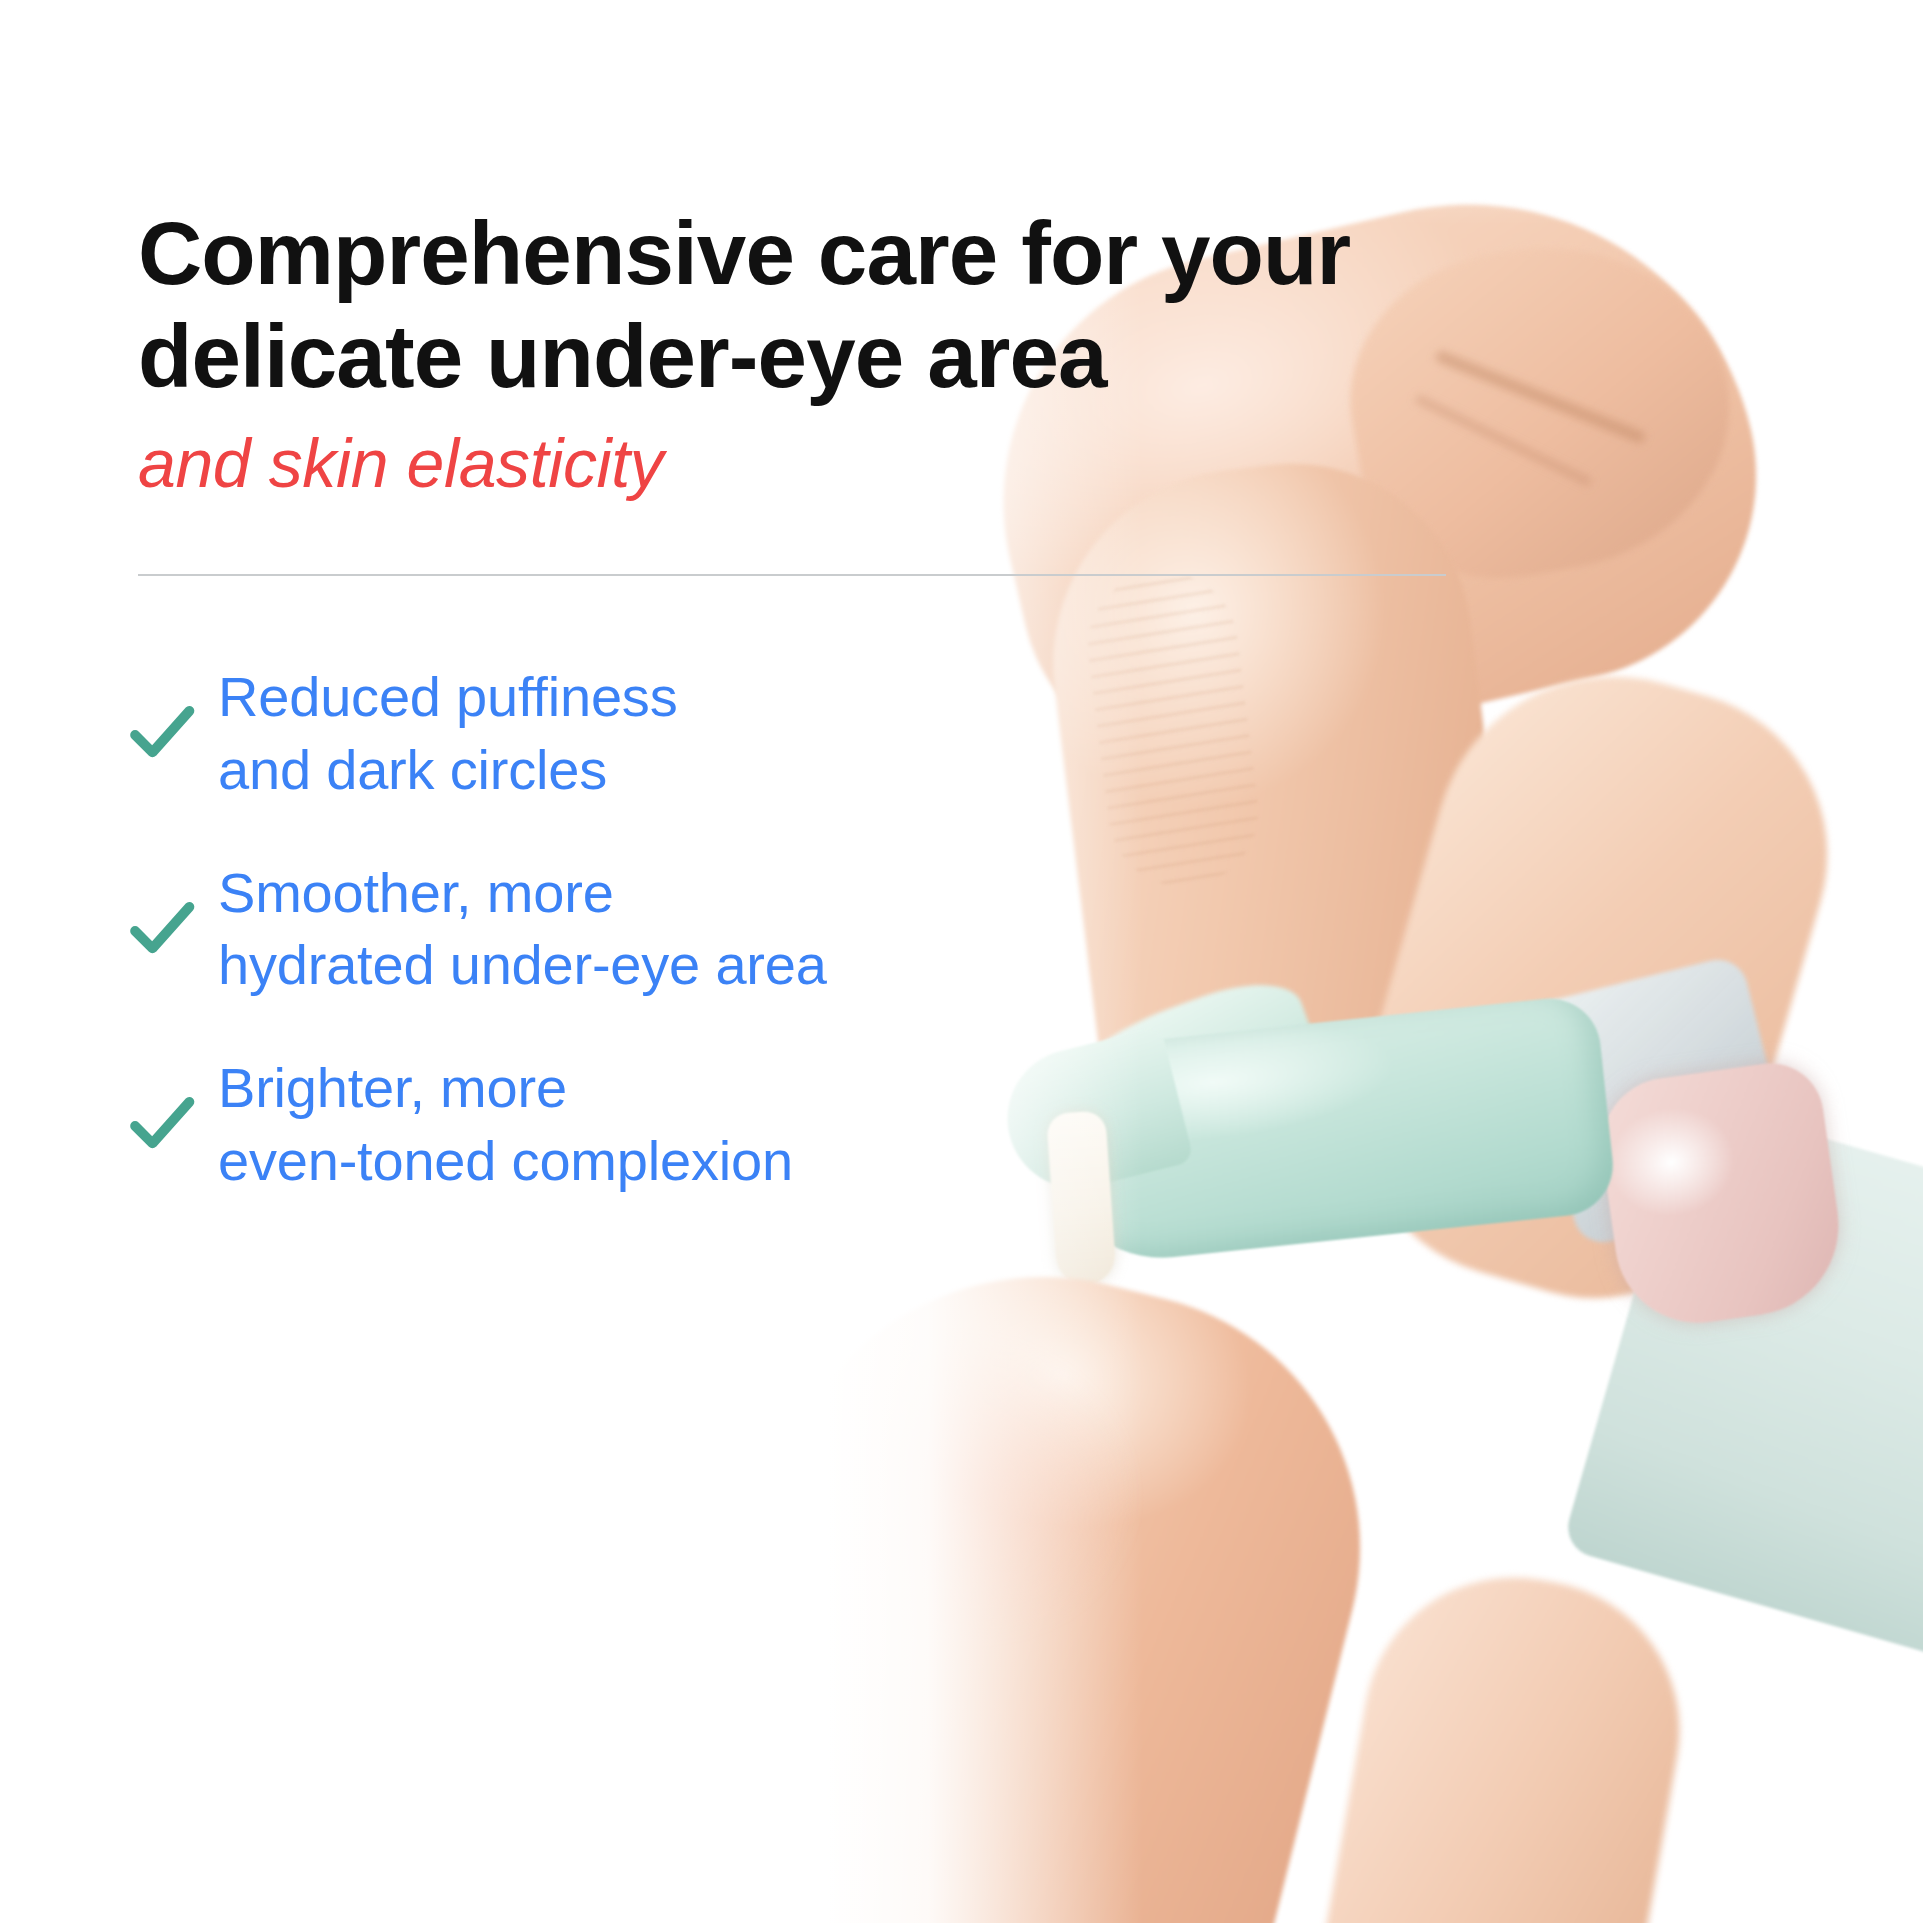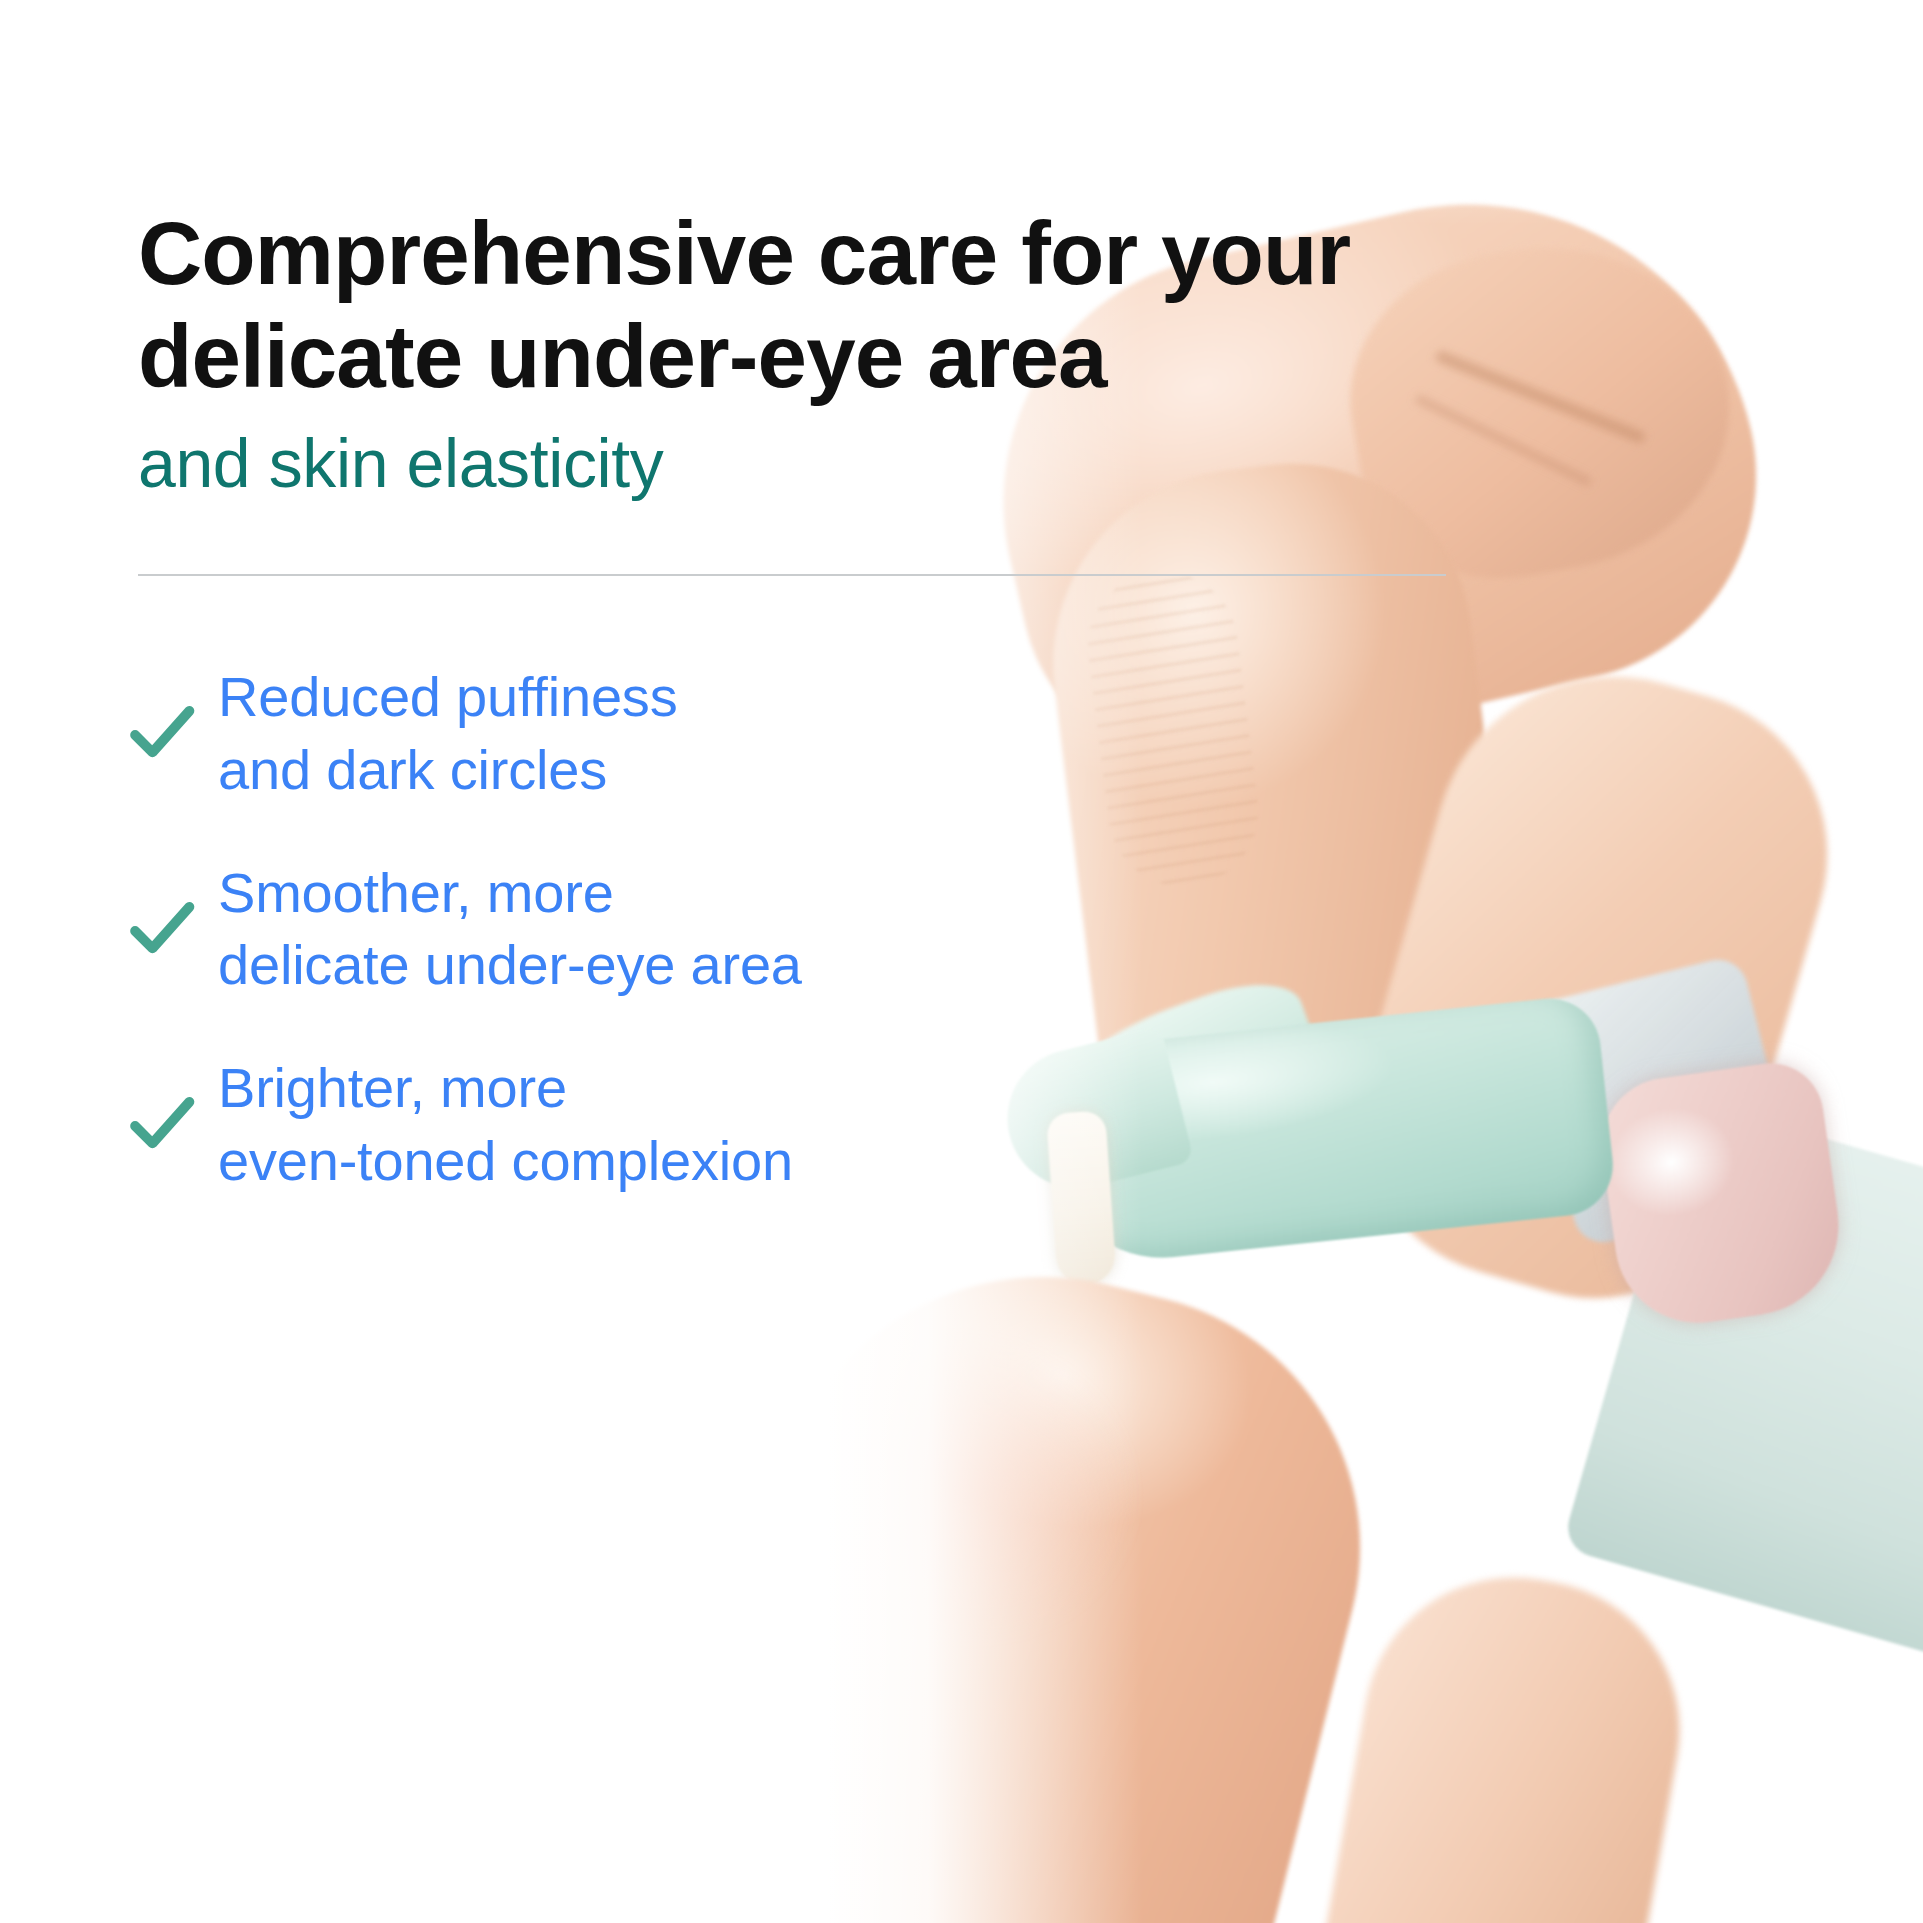--- a/index.html
+++ b/index.html
@@ -41,21 +41,22 @@
   }
   .headline .hl-line { display: block; }
 
   .subhead {
     margin: 0;
     padding-top: 16.5px;
     font-size: 68px;
     line-height: 1.12;
     font-weight: 400;
     letter-spacing: -0.4px;
-    color: #0f766e;
+    color: #ef4444;
+    font-style: italic;
   }
 
   .divider {
     position: absolute;
     left: 138px;
     top: 574px;
     width: 1308px;
     height: 2.3px;
     background: #c9ccce;
     z-index: 30;
@@ -430,21 +431,21 @@
 and dark circles</span>
     </li>
 
     <li class="benefit">
       <span class="check-icon">
         <svg viewBox="0 0 110 110" xmlns="http://www.w3.org/2000/svg" aria-hidden="true">
           <path d="M20 57 L43 80 L92 25" fill="none" stroke="#46a48f" stroke-width="13" stroke-linecap="round" stroke-linejoin="round"></path>
         </svg>
       </span>
       <span class="benefit-text">Smoother, more
-delicate under-eye area</span>
+hydrated under-eye area</span>
     </li>
 
     <li class="benefit">
       <span class="check-icon">
         <svg viewBox="0 0 110 110" xmlns="http://www.w3.org/2000/svg" aria-hidden="true">
           <path d="M20 57 L43 80 L92 25" fill="none" stroke="#46a48f" stroke-width="13" stroke-linecap="round" stroke-linejoin="round"></path>
         </svg>
       </span>
       <span class="benefit-text">Brighter, more
 even-toned complexion</span>

